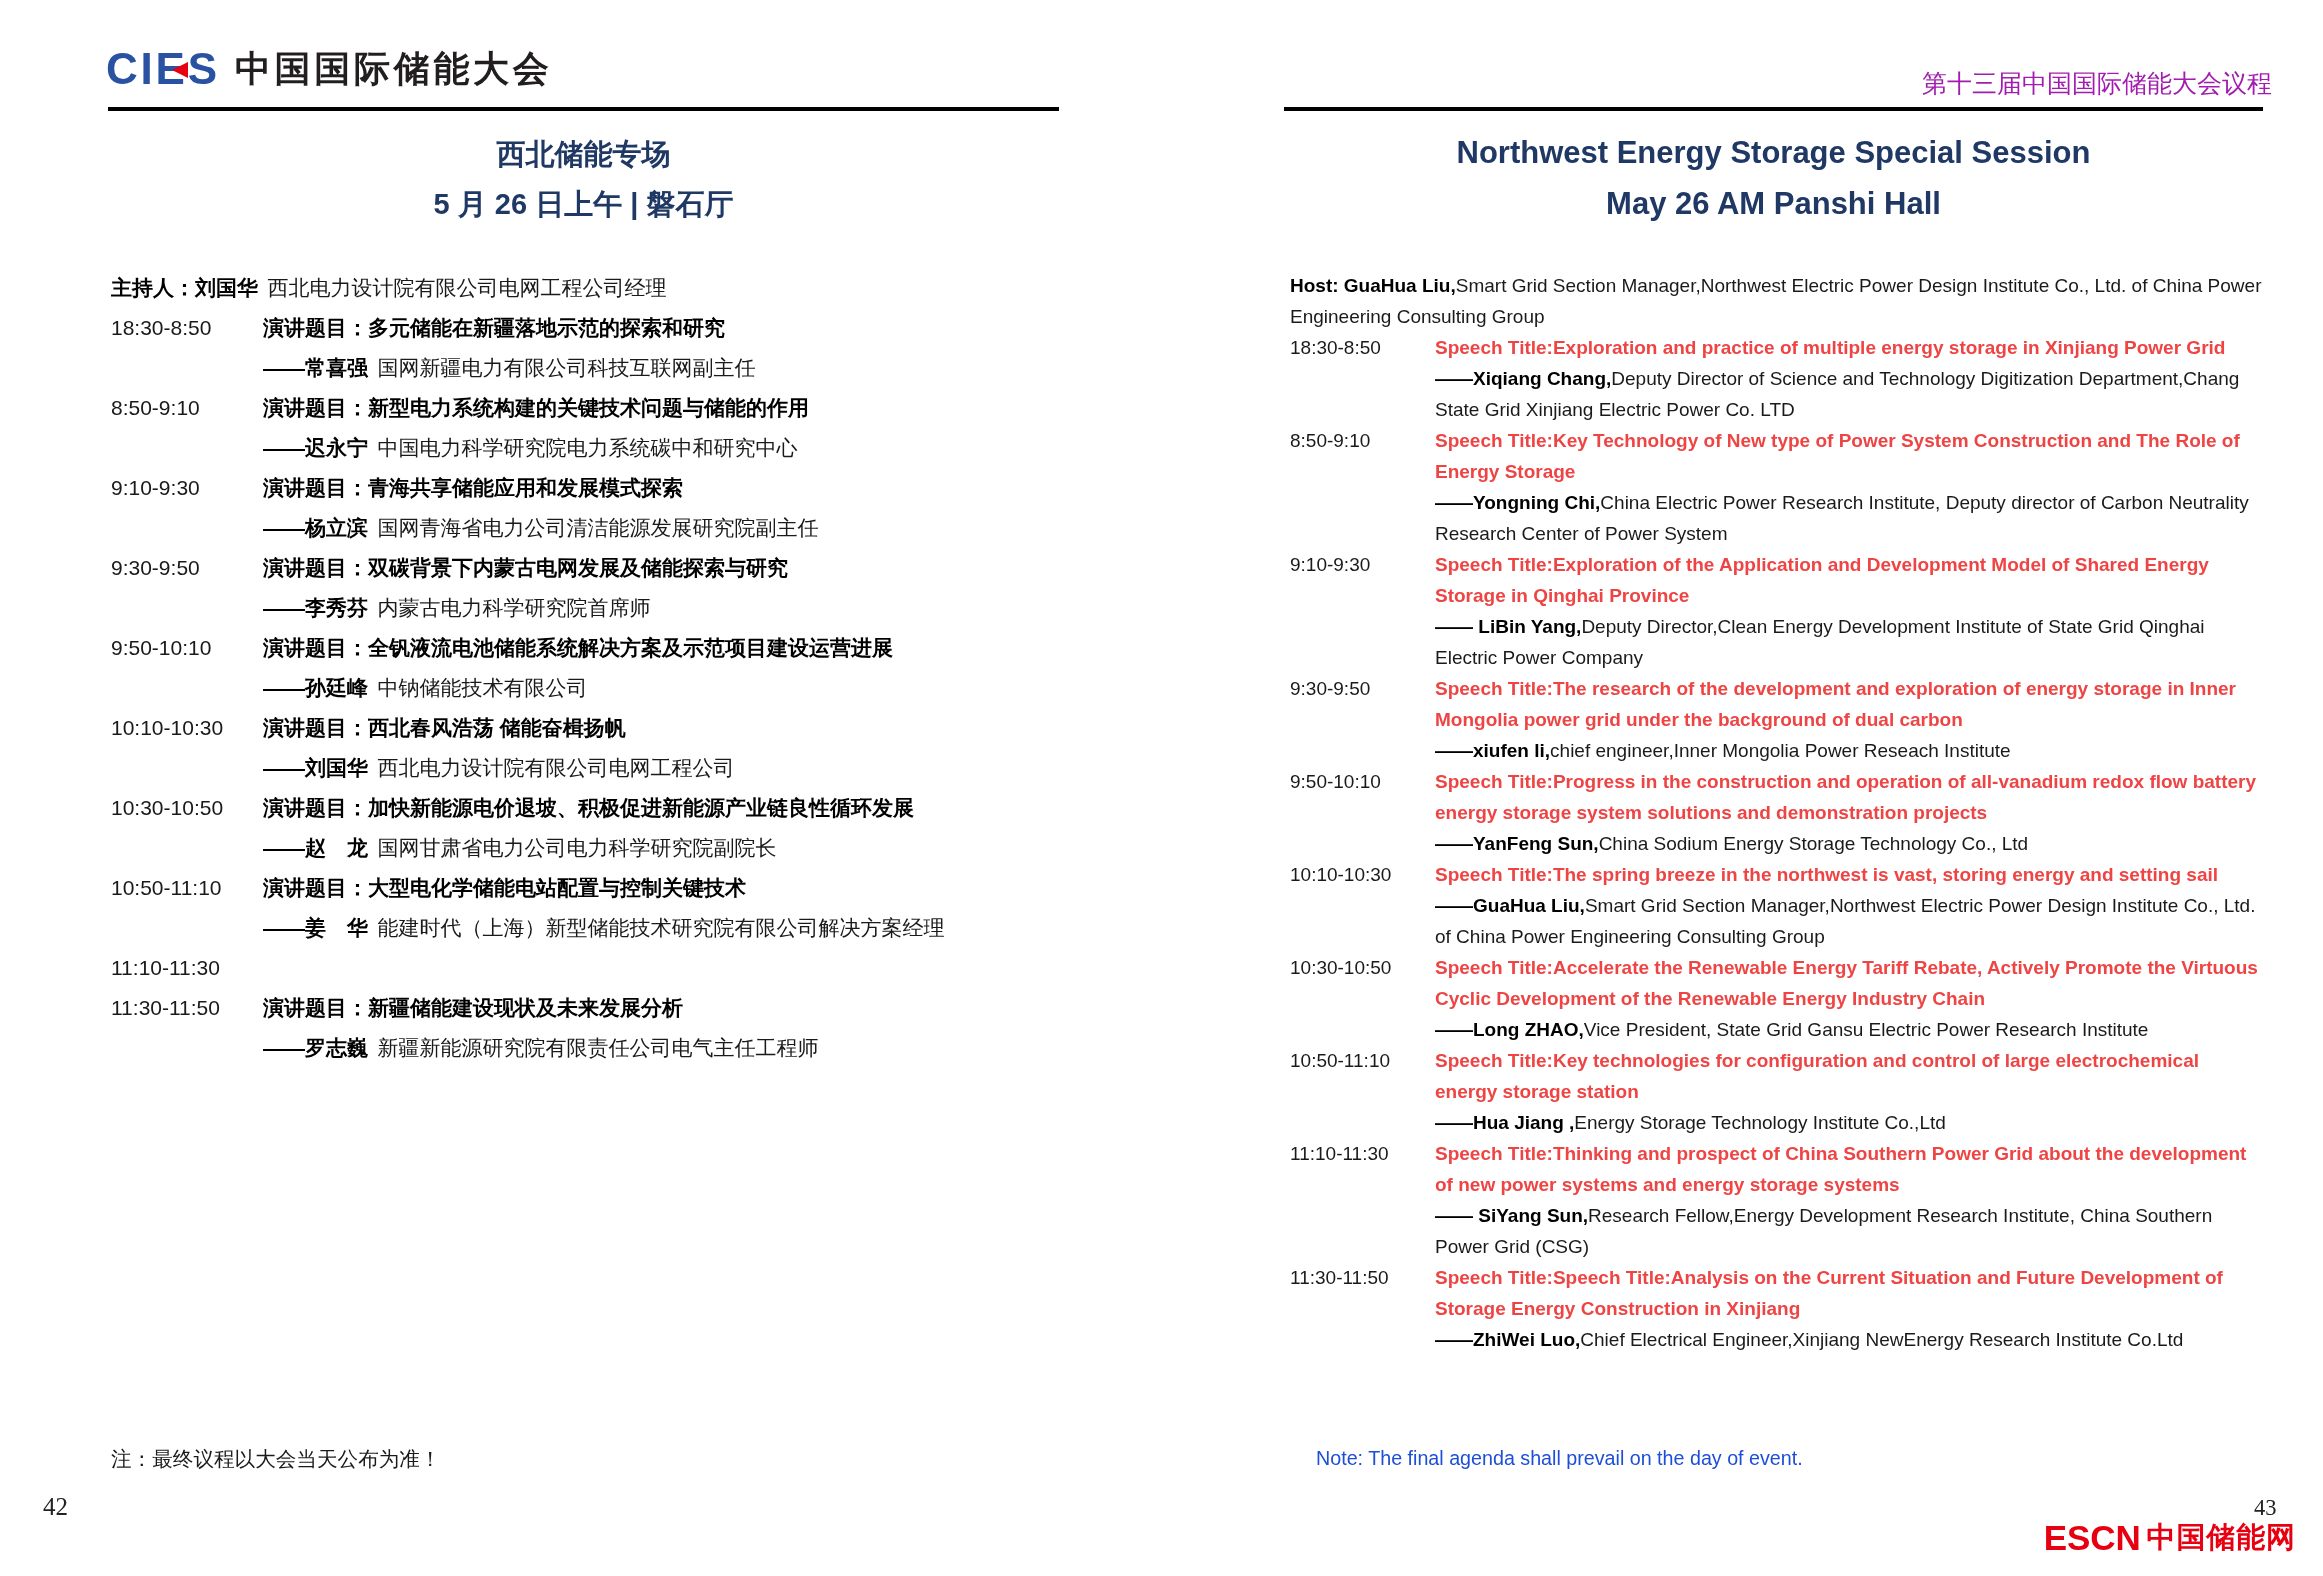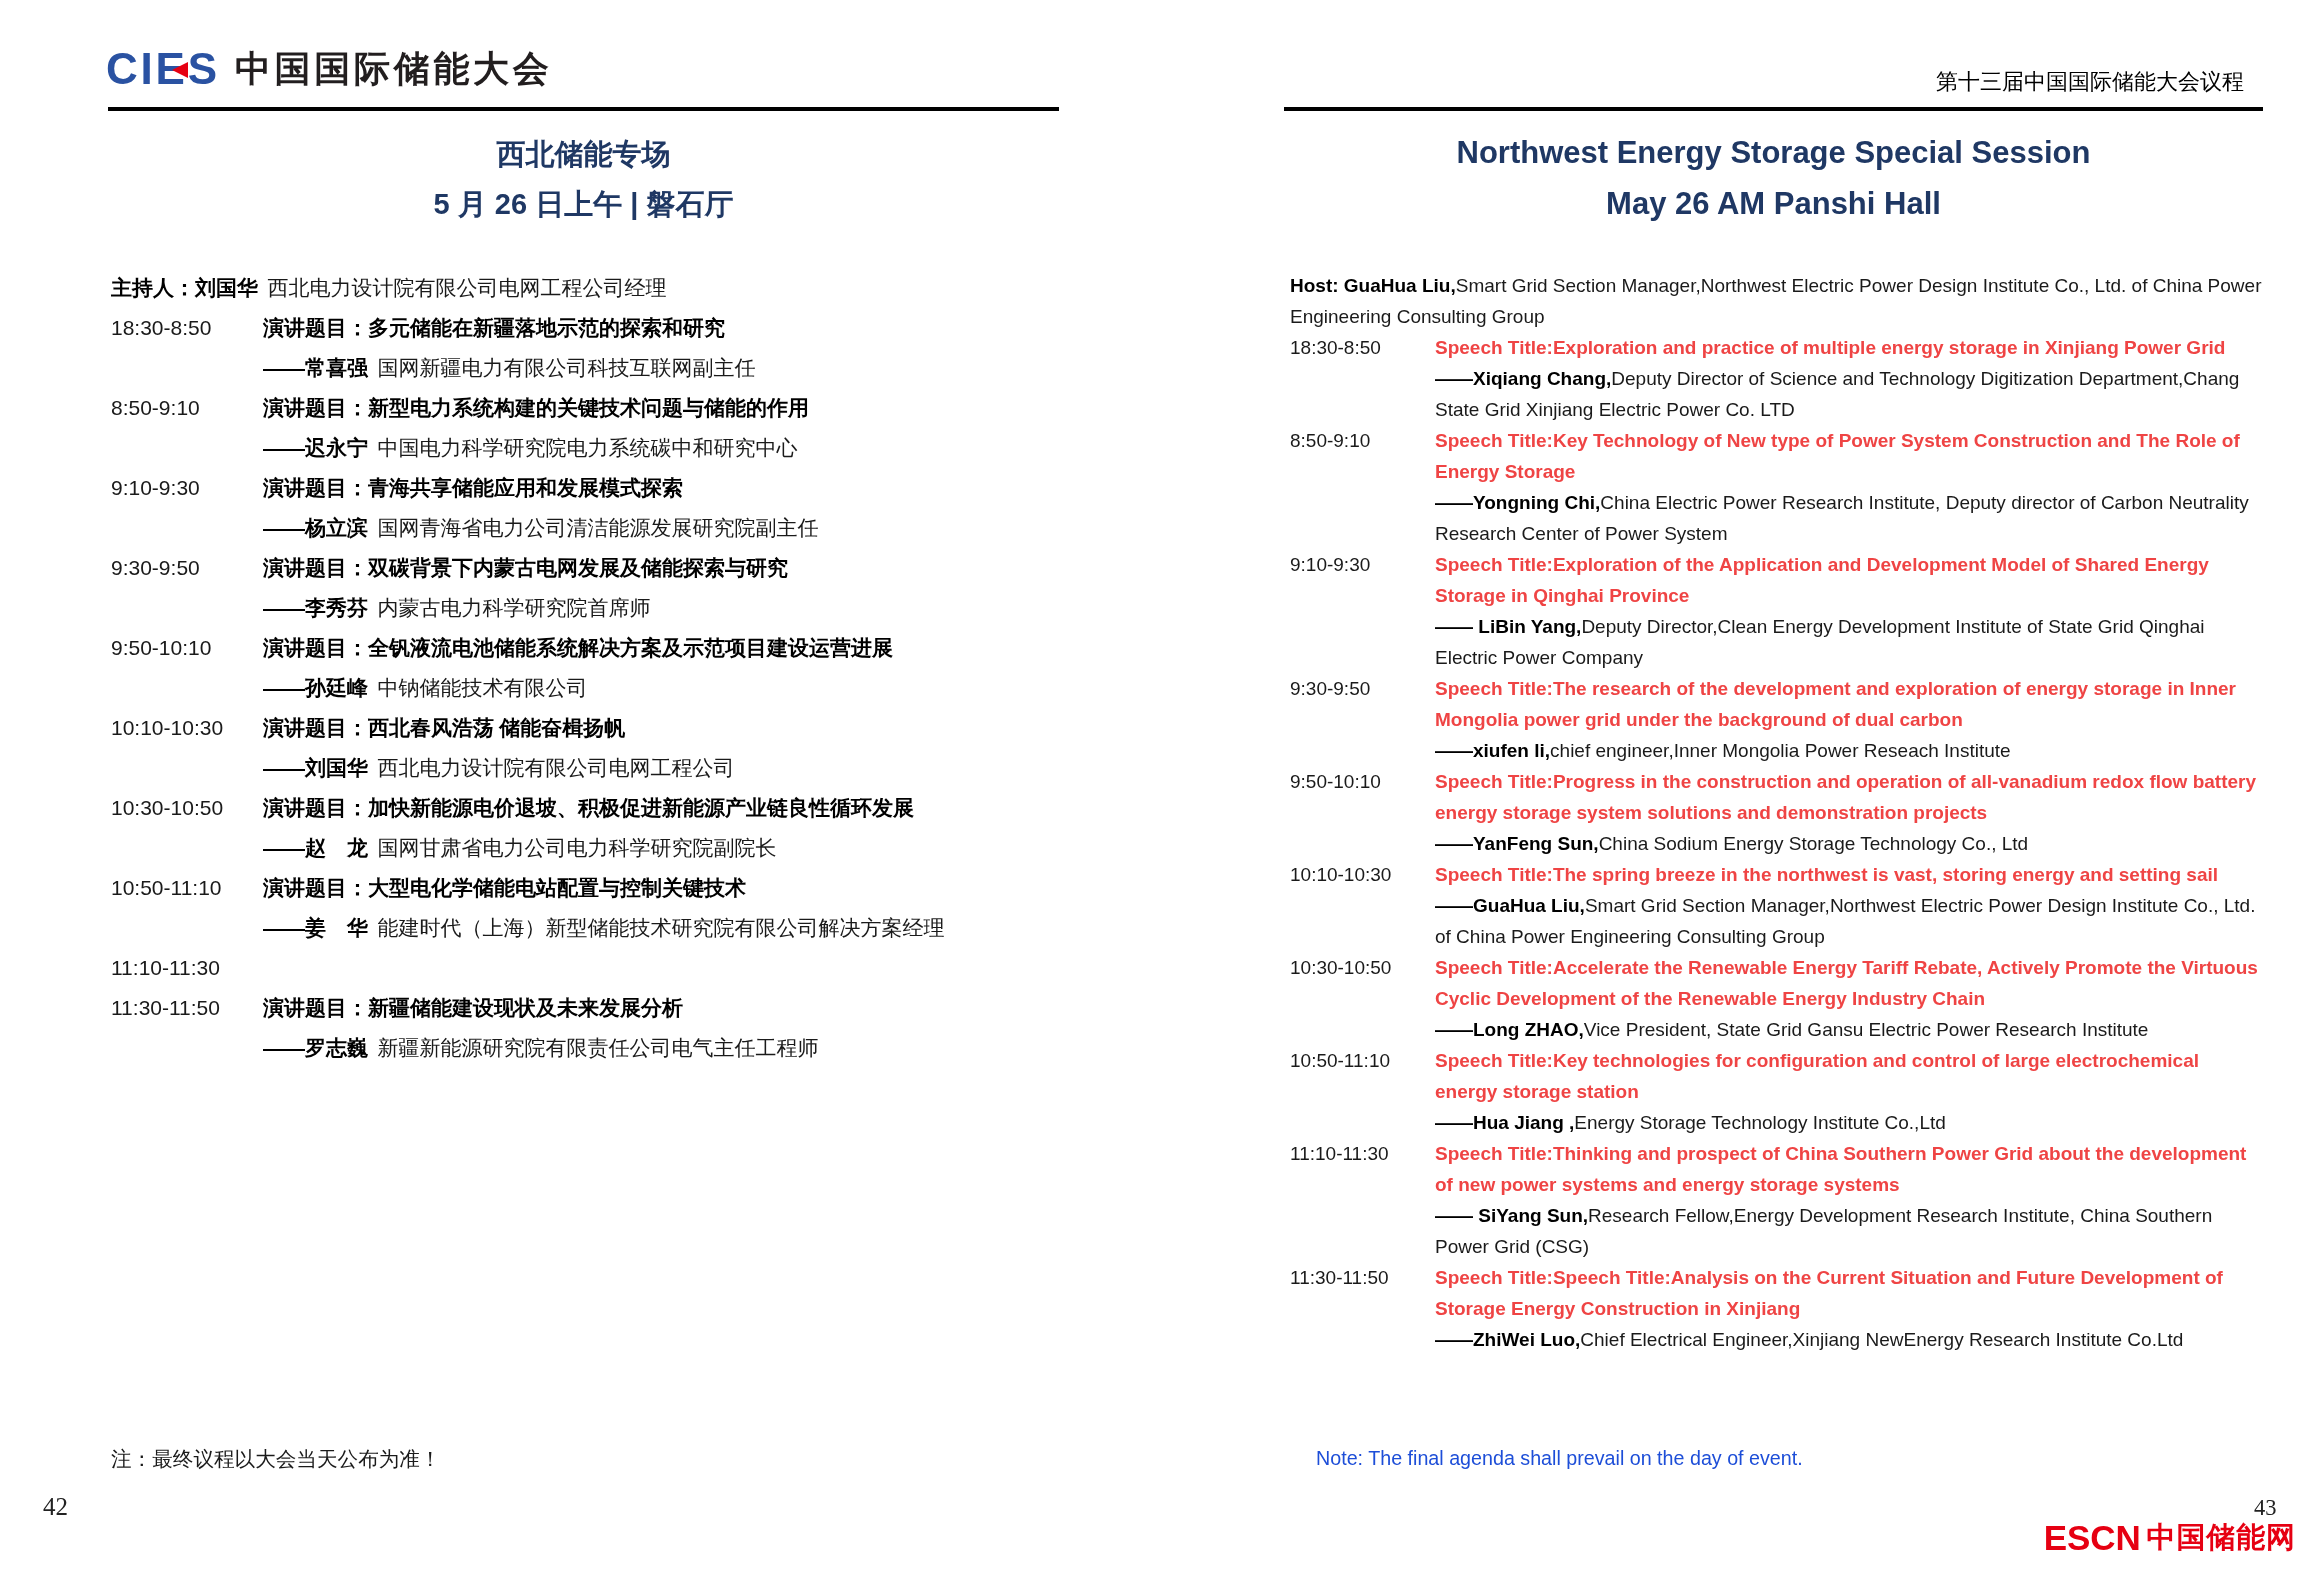--- a/index.html
+++ b/index.html
@@ -6,38 +6,38 @@
   body{
     width:2324px;height:1577px;background:#ffffff;position:relative;overflow:hidden;
     font-family:"Liberation Sans","DejaVu Sans",sans-serif;color:#1a1a1a;
   }
   
   .logo{position:absolute;left:106px;top:47px;display:flex;align-items:center;gap:15px;justify-content:flex-end;}
   .cies-mark{position:relative;font-size:44px;font-weight:800;color:#2a52a2;letter-spacing:2.8px;line-height:1;}
   .cies-arrow{position:absolute;left:66px;top:15px;width:0;height:0;
     border-top:8.4px solid transparent;border-bottom:8.4px solid transparent;border-right:16px solid #e60012;}
   .logo-cn{font-size:36px;font-weight:700;color:#221e1f;letter-spacing:3.7px;line-height:1;}
-  .header-right{position:absolute;top:67px;right:80px;font-size:22px;color:#000000;}
+  .header-right{position:absolute;top:67px;right:52px;font-size:25px;color:#a21caf;}
   .rule{position:absolute;top:107px;height:3.7px;background:#000;}
   .rule-left{left:108px;width:951px;}
   .rule-right{left:1284px;width:979px;}
 
   
   .ltitle{position:absolute;left:108px;top:129px;width:951px;text-align:center;
     color:#1f3864;font-weight:700;font-size:29px;line-height:50px;}
   .rtitle{position:absolute;left:1284px;top:127px;width:979px;text-align:center;
     color:#1f3864;font-weight:700;font-size:31px;line-height:51px;}
 
   
   .lcontent{position:absolute;left:111px;top:268px;width:948px;font-size:21px;line-height:40px;}
   .lhost .bold{font-weight:700;color:#000;}
   .lhost .aff{margin-left:9.4px;}
   .l-item{display:grid;grid-template-columns:152px 1fr;}
   .l-item .time{font-weight:400;}
-  .l-item .t{font-weight:700;color:#000;font-family:Liberation Serif, serif;}
+  .l-item .t{font-weight:700;color:#000;}
   .l-item .s .name{font-weight:700;color:#000;}
   .l-item .s .aff{margin-left:9.4px;}
 
   
   .rcontent{position:absolute;left:1290px;top:270px;width:973px;font-size:19px;line-height:31px;}
   .rhost .bold{font-weight:700;color:#000;}
   .r-item{display:grid;grid-template-columns:145px 1fr;}
   .r-item .time{font-weight:400;}
   .r-item .t{font-weight:700;color:#ef4444;}
   .r-item .s .name{font-weight:700;color:#000;}

